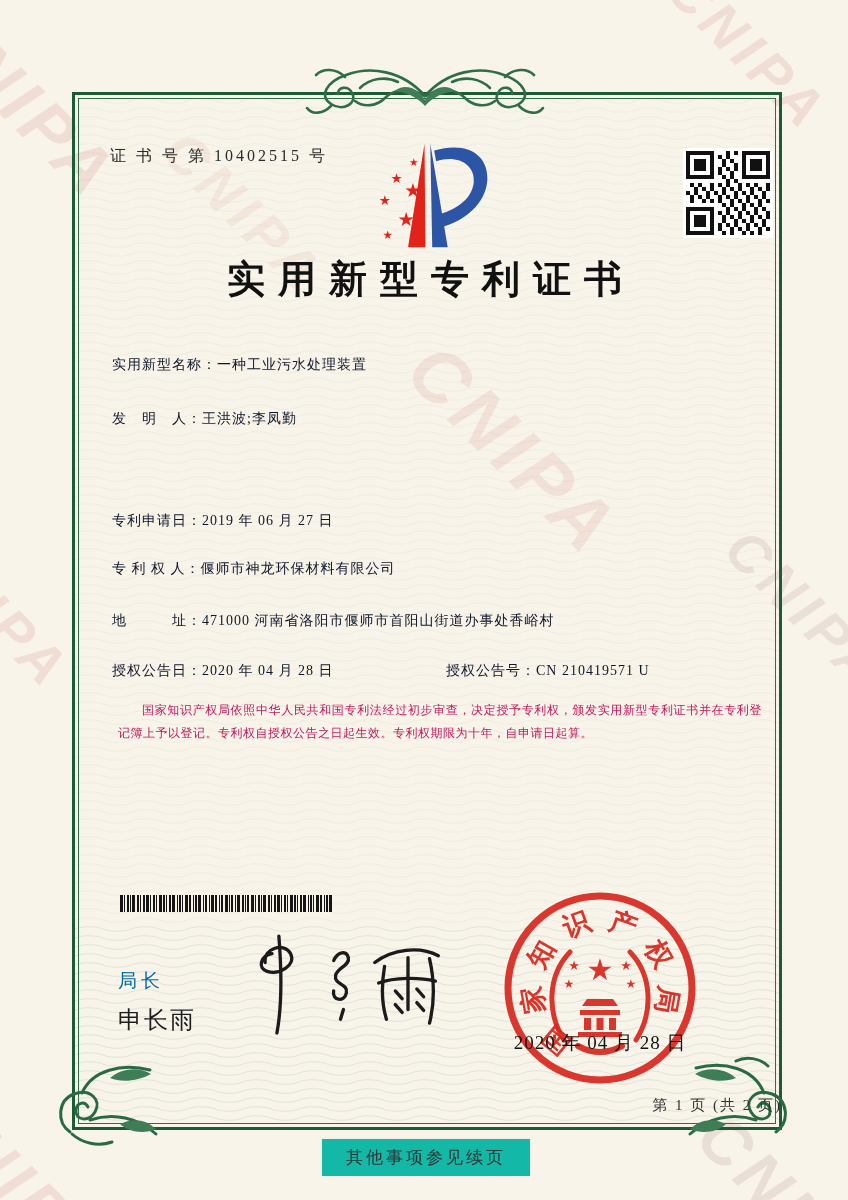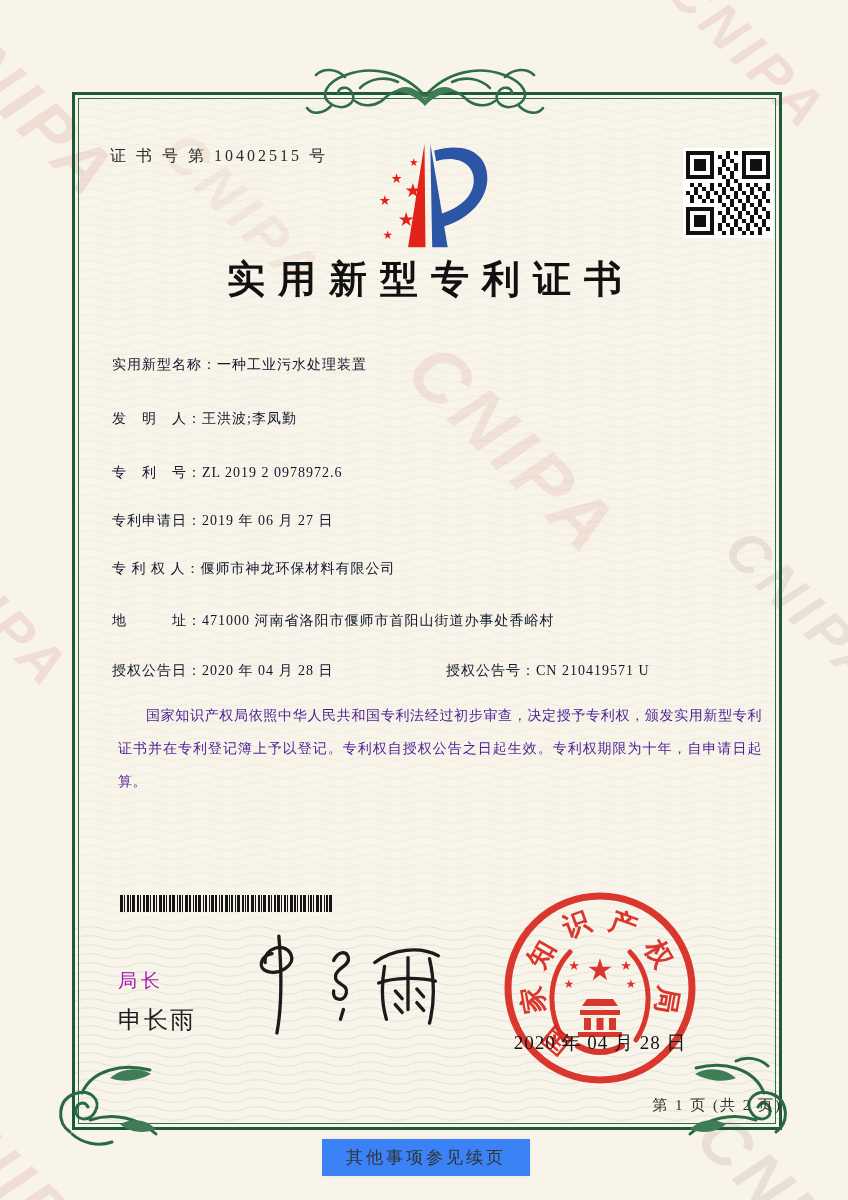--- a/index.html
+++ b/index.html
@@ -28,39 +28,39 @@
   .cert-no{position:absolute;left:110px;top:146px;font-size:16px;letter-spacing:3px;color:#2a2a2a;}
   .logo{position:absolute;left:352px;top:138px;}
   .qr{position:absolute;left:683px;top:148px;background:#fff;padding:3px;}
   .title{position:absolute;left:76px;top:254px;width:710px;text-align:center;
          font-size:38px;font-weight:600;letter-spacing:13px;color:#111;}
   
   .field-row{position:absolute;left:112px;font-size:14px;letter-spacing:1px;
              color:#0f172a;white-space:nowrap;}
   .grant-pair{position:absolute;left:334px;top:0;}
   
-  .body-text{position:absolute;left:118px;top:699px;width:644px;font-size:14px;
-             line-height:33px;color:#4c1d95;letter-spacing:.5px;text-align:justify;}
+  .body-text{position:absolute;left:118px;top:699px;width:644px;font-size:12px;
+             line-height:23px;color:#be185d;letter-spacing:.5px;text-align:justify;}
   .body-text p{margin:0;text-indent:2em;}
   
   .barcode{position:absolute;left:120px;top:895px;}
   
   .sig-title{position:absolute;left:118px;top:968px;font-size:19px;letter-spacing:4px;
-             font-family:Liberation Sans, sans-serif;color:#a21caf;}
+             font-family:Liberation Sans, sans-serif;color:#0369a1;}
   .sig-name{position:absolute;left:118px;top:1004px;font-size:24px;letter-spacing:2px;
              font-family:"Liberation Sans","DejaVu Sans",sans-serif;color:#1d1d1d;}
   .sig-hand{position:absolute;left:228px;top:930px;}
   
   .seal{position:absolute;left:500px;top:888px;}
   .seal-date{position:absolute;left:500px;top:1030px;width:200px;text-align:center;
              font-size:19px;letter-spacing:1px;color:#141414;z-index:6;}
   
   .page-info{position:absolute;left:72px;top:1096px;width:710px;text-align:right;
              font-size:15px;letter-spacing:2px;color:#333;}
-  .continuation{position:absolute;left:322px;top:1139px;background:#3b82f6;
+  .continuation{position:absolute;left:322px;top:1139px;background:#14b8a6;
              padding:7px 24px;font-size:17px;letter-spacing:3px;color:#333;
              box-shadow:0 0 4px rgba(0,0,0,.05);}
   .ornament{position:absolute;}
   svg{display:block;}
 </style>
 </head>
 <body>
 
 <div id="page">
 
@@ -374,23 +374,20 @@
     </svg>
 
   <div class="title">实用新型专利证书</div>
 
   <div class="field-row" style="top:356px">
     <span>实用新型名称：</span><span>一种工业污水处理装置</span>
   </div>
   <div class="field-row" style="top:410px">
     <span>发　明　人：</span><span>王洪波;李凤勤</span>
   </div>
-  <div class="field-row" style="top:464px">
-    <span>专　利　号：</span><span>ZL 2019 2 0978972.6</span>
-  </div>
   <div class="field-row" style="top:512px">
     <span>专利申请日：</span><span>2019 年 06 月 27 日</span>
   </div>
   <div class="field-row" style="top:560px">
     <span>专 利 权 人：</span><span>偃师市神龙环保材料有限公司</span>
   </div>
   <div class="field-row" style="top:612px">
     <span>地　　　址：</span><span>471000 河南省洛阳市偃师市首阳山街道办事处香峪村</span>
   </div>
   <div class="field-row" style="top:662px">

